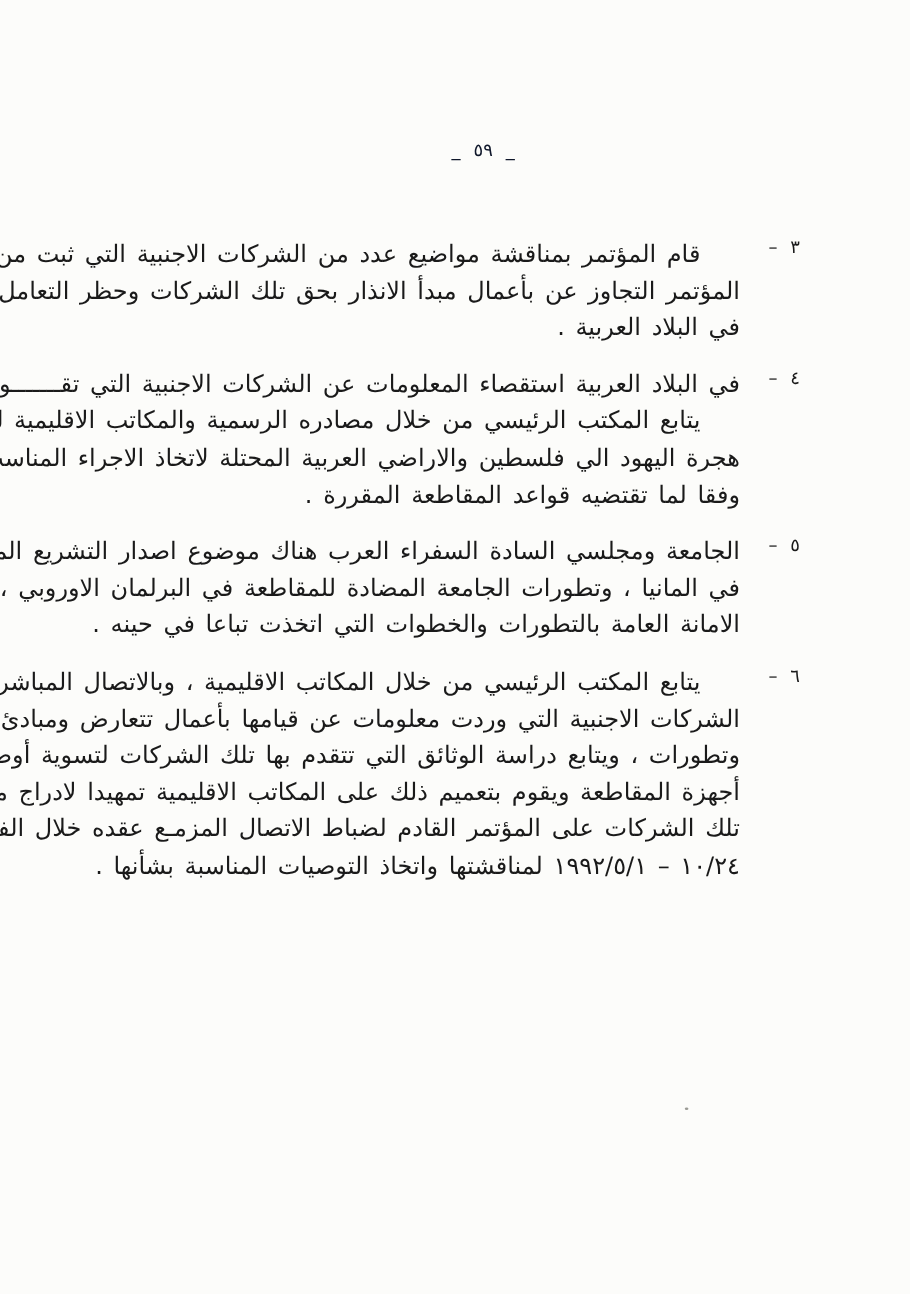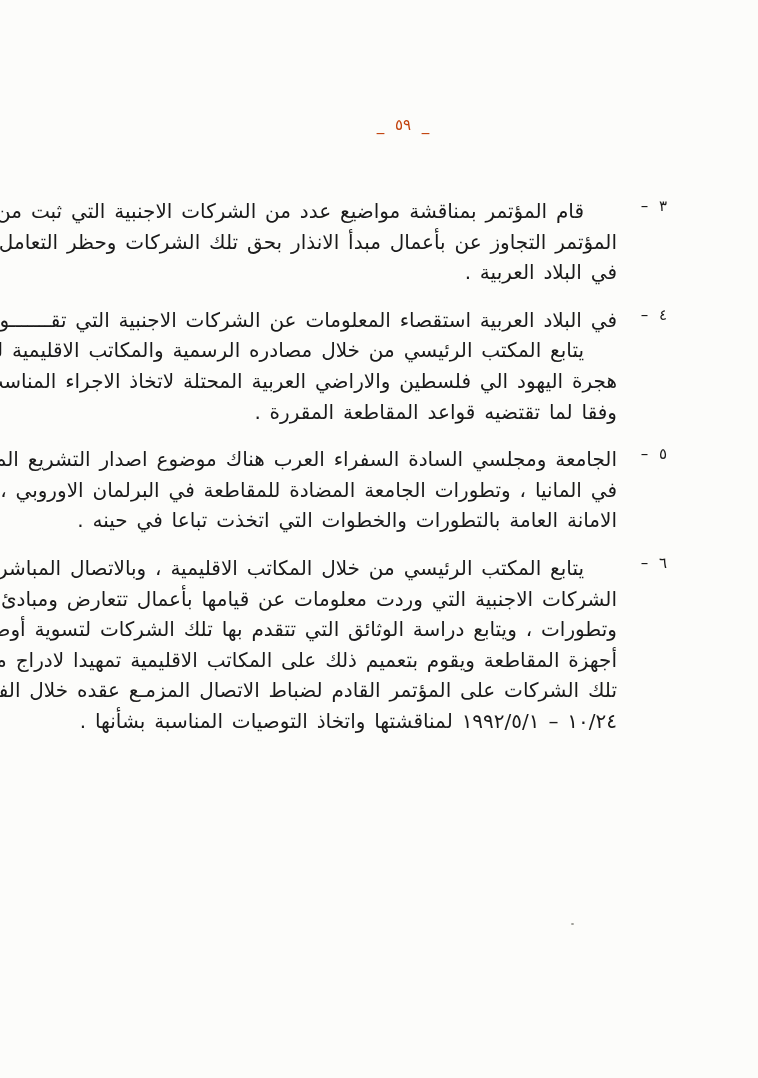--- a/index.html
+++ b/index.html
@@ -12,21 +12,21 @@
     position:relative;
     overflow:hidden;
   }
   .page-number{
     position:absolute;
     top:116px;left:0;right:0;
     text-align:center;
     font-size:15px;
     letter-spacing:3px;
     word-spacing:6px;
-    color:#c2410c;
+    color:#0f172a;
     margin-left:48px;
   }
   .content{
     position:absolute;
     top:196px;
     right:141px;
     width:480px;
   }
   .item{
     position:relative;

